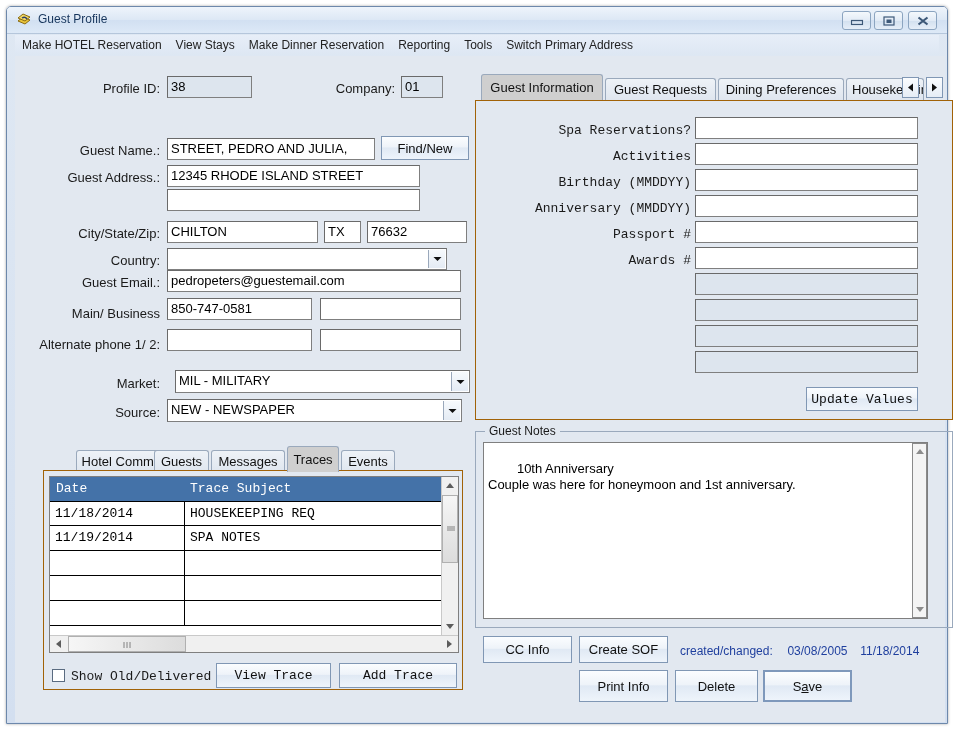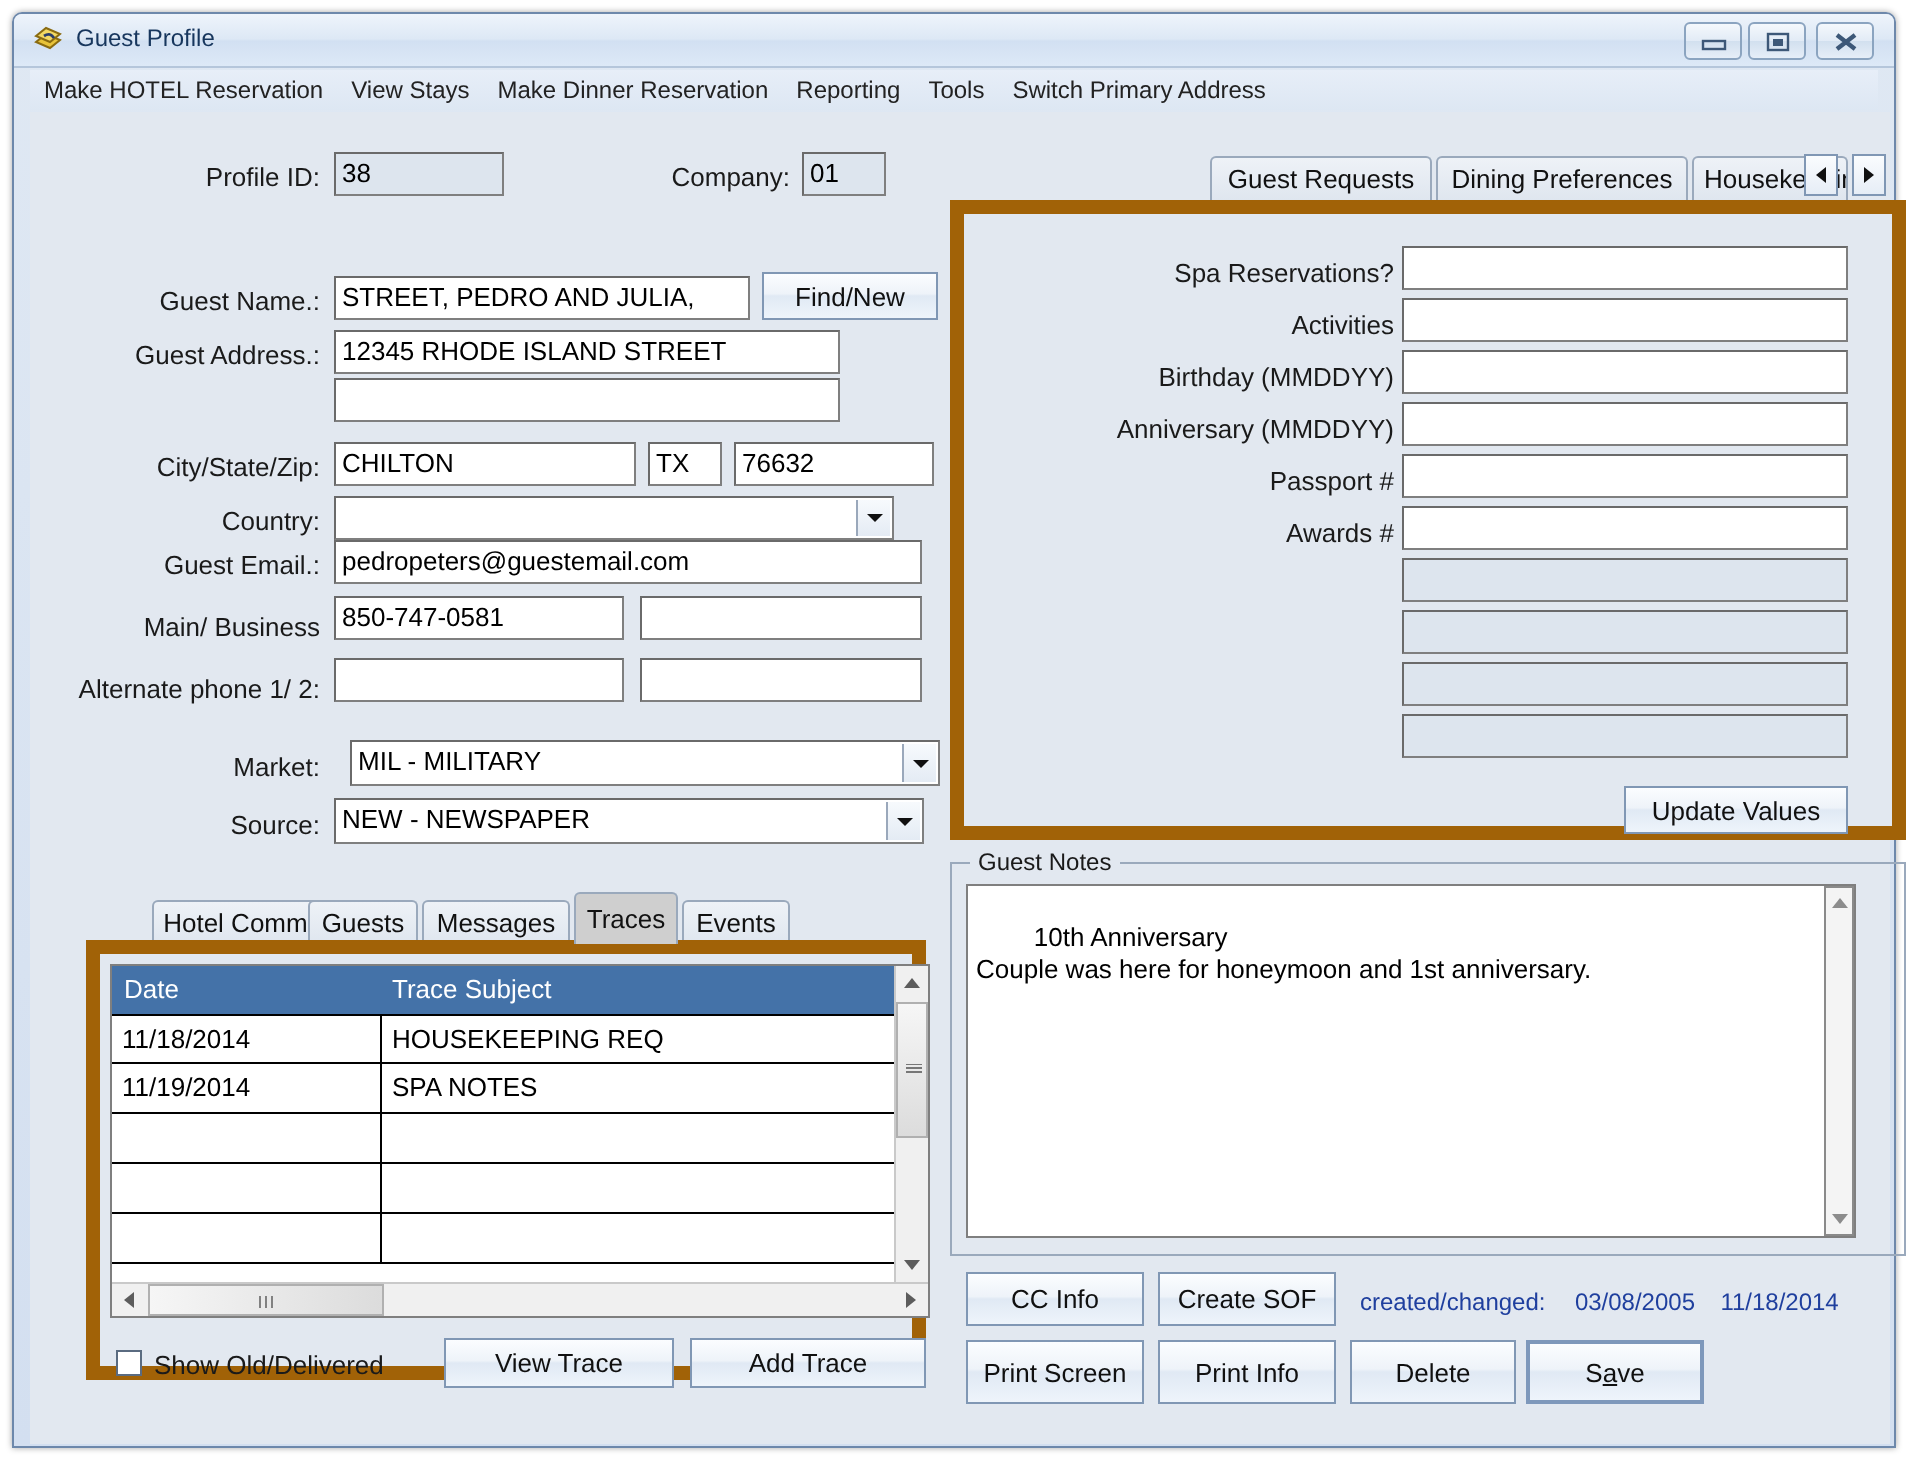--- a/index.html
+++ b/index.html
@@ -115,21 +115,22 @@
     position: absolute; top: 3px; width: 17px; height: 21px;
     background: linear-gradient(to bottom,#fafcfe,#e6edf6);
     border: 1px solid #8097b4;
     display: flex; align-items: center; justify-content: center;
     cursor: default;
   }
 
   .panel {
     position: absolute;
     background: #e2e8f0;
-    border: 7px solid #a16207;
+    border: 1px solid #a16207;
+    font-family: Liberation Mono, monospace;
   }
 
   
   .group {
     position: absolute;
     border: 1px solid #9aa9bc;
   }
   .group > .group-title {
     position: absolute; top: -8px; left: 9px;
     background: #e2e8f0; padding: 0 4px;
@@ -284,20 +285,21 @@
     <div class="tbox" style="left:152px; top:343px; width:295px; height:23px;">
       <span>NEW  - NEWSPAPER</span>
       <span class="combo-arrow">
         <svg width="9" height="6" viewBox="0 0 9 6">
             <path d="M0.5 1 L4.5 5 L8.5 1 Z" fill="#101010"></path>
           </svg>
       </span>
     </div>
 
     <div class="tabstrip" style="left:460px; top:18px; width:478px; height:30px;">
+      <div class="tab active" style="left:6px; width:122px;">Guest Information</div>
       <div class="tab" style="left:130px; width:111px;">Guest Requests</div>
       <div class="tab" style="left:243px; width:126px;">Dining Preferences</div>
       <div class="tab" style="left:371px; width:78px; justify-content:flex-start; padding-left:5px;">Housekeepin</div>
       <div class="tab-nav" style="left:427px;">
         <svg width="7" height="9" viewBox="0 0 7 9">
             <path d="M6 0.5 L1 4.5 L6 8.5 Z" fill="#101010"></path>
           </svg>
       </div>
       <div class="tab-nav" style="left:451px;">
         <svg width="7" height="9" viewBox="0 0 7 9">
@@ -446,21 +448,20 @@
     <div class="btn" style="left:564px; top:580px; width:89px; height:27px;">Create SOF</div>
 
     <div class="created-txt" style="left:665px; top:588px;">
       <span>created/changed:</span>
       <span style="display:inline-block;width:8px;"></span>
       <span>03/08/2005</span>
       <span style="display:inline-block;width:6px;"></span>
       <span>11/18/2014</span>
     </div>
 
-    <div class="btn" style="left:468px; top:614px; width:89px; height:32px;">Print Screen</div>
     <div class="btn" style="left:564px; top:614px; width:89px; height:32px;">Print Info</div>
     <div class="btn" style="left:660px; top:614px; width:83px; height:32px;">Delete</div>
     <div class="btn default" style="left:748px; top:614px; width:89px; height:32px;">
       <span>S<span class="u">a</span>ve</span>
     </div>
 
   </div>
 </div>
 
 </body></html>

